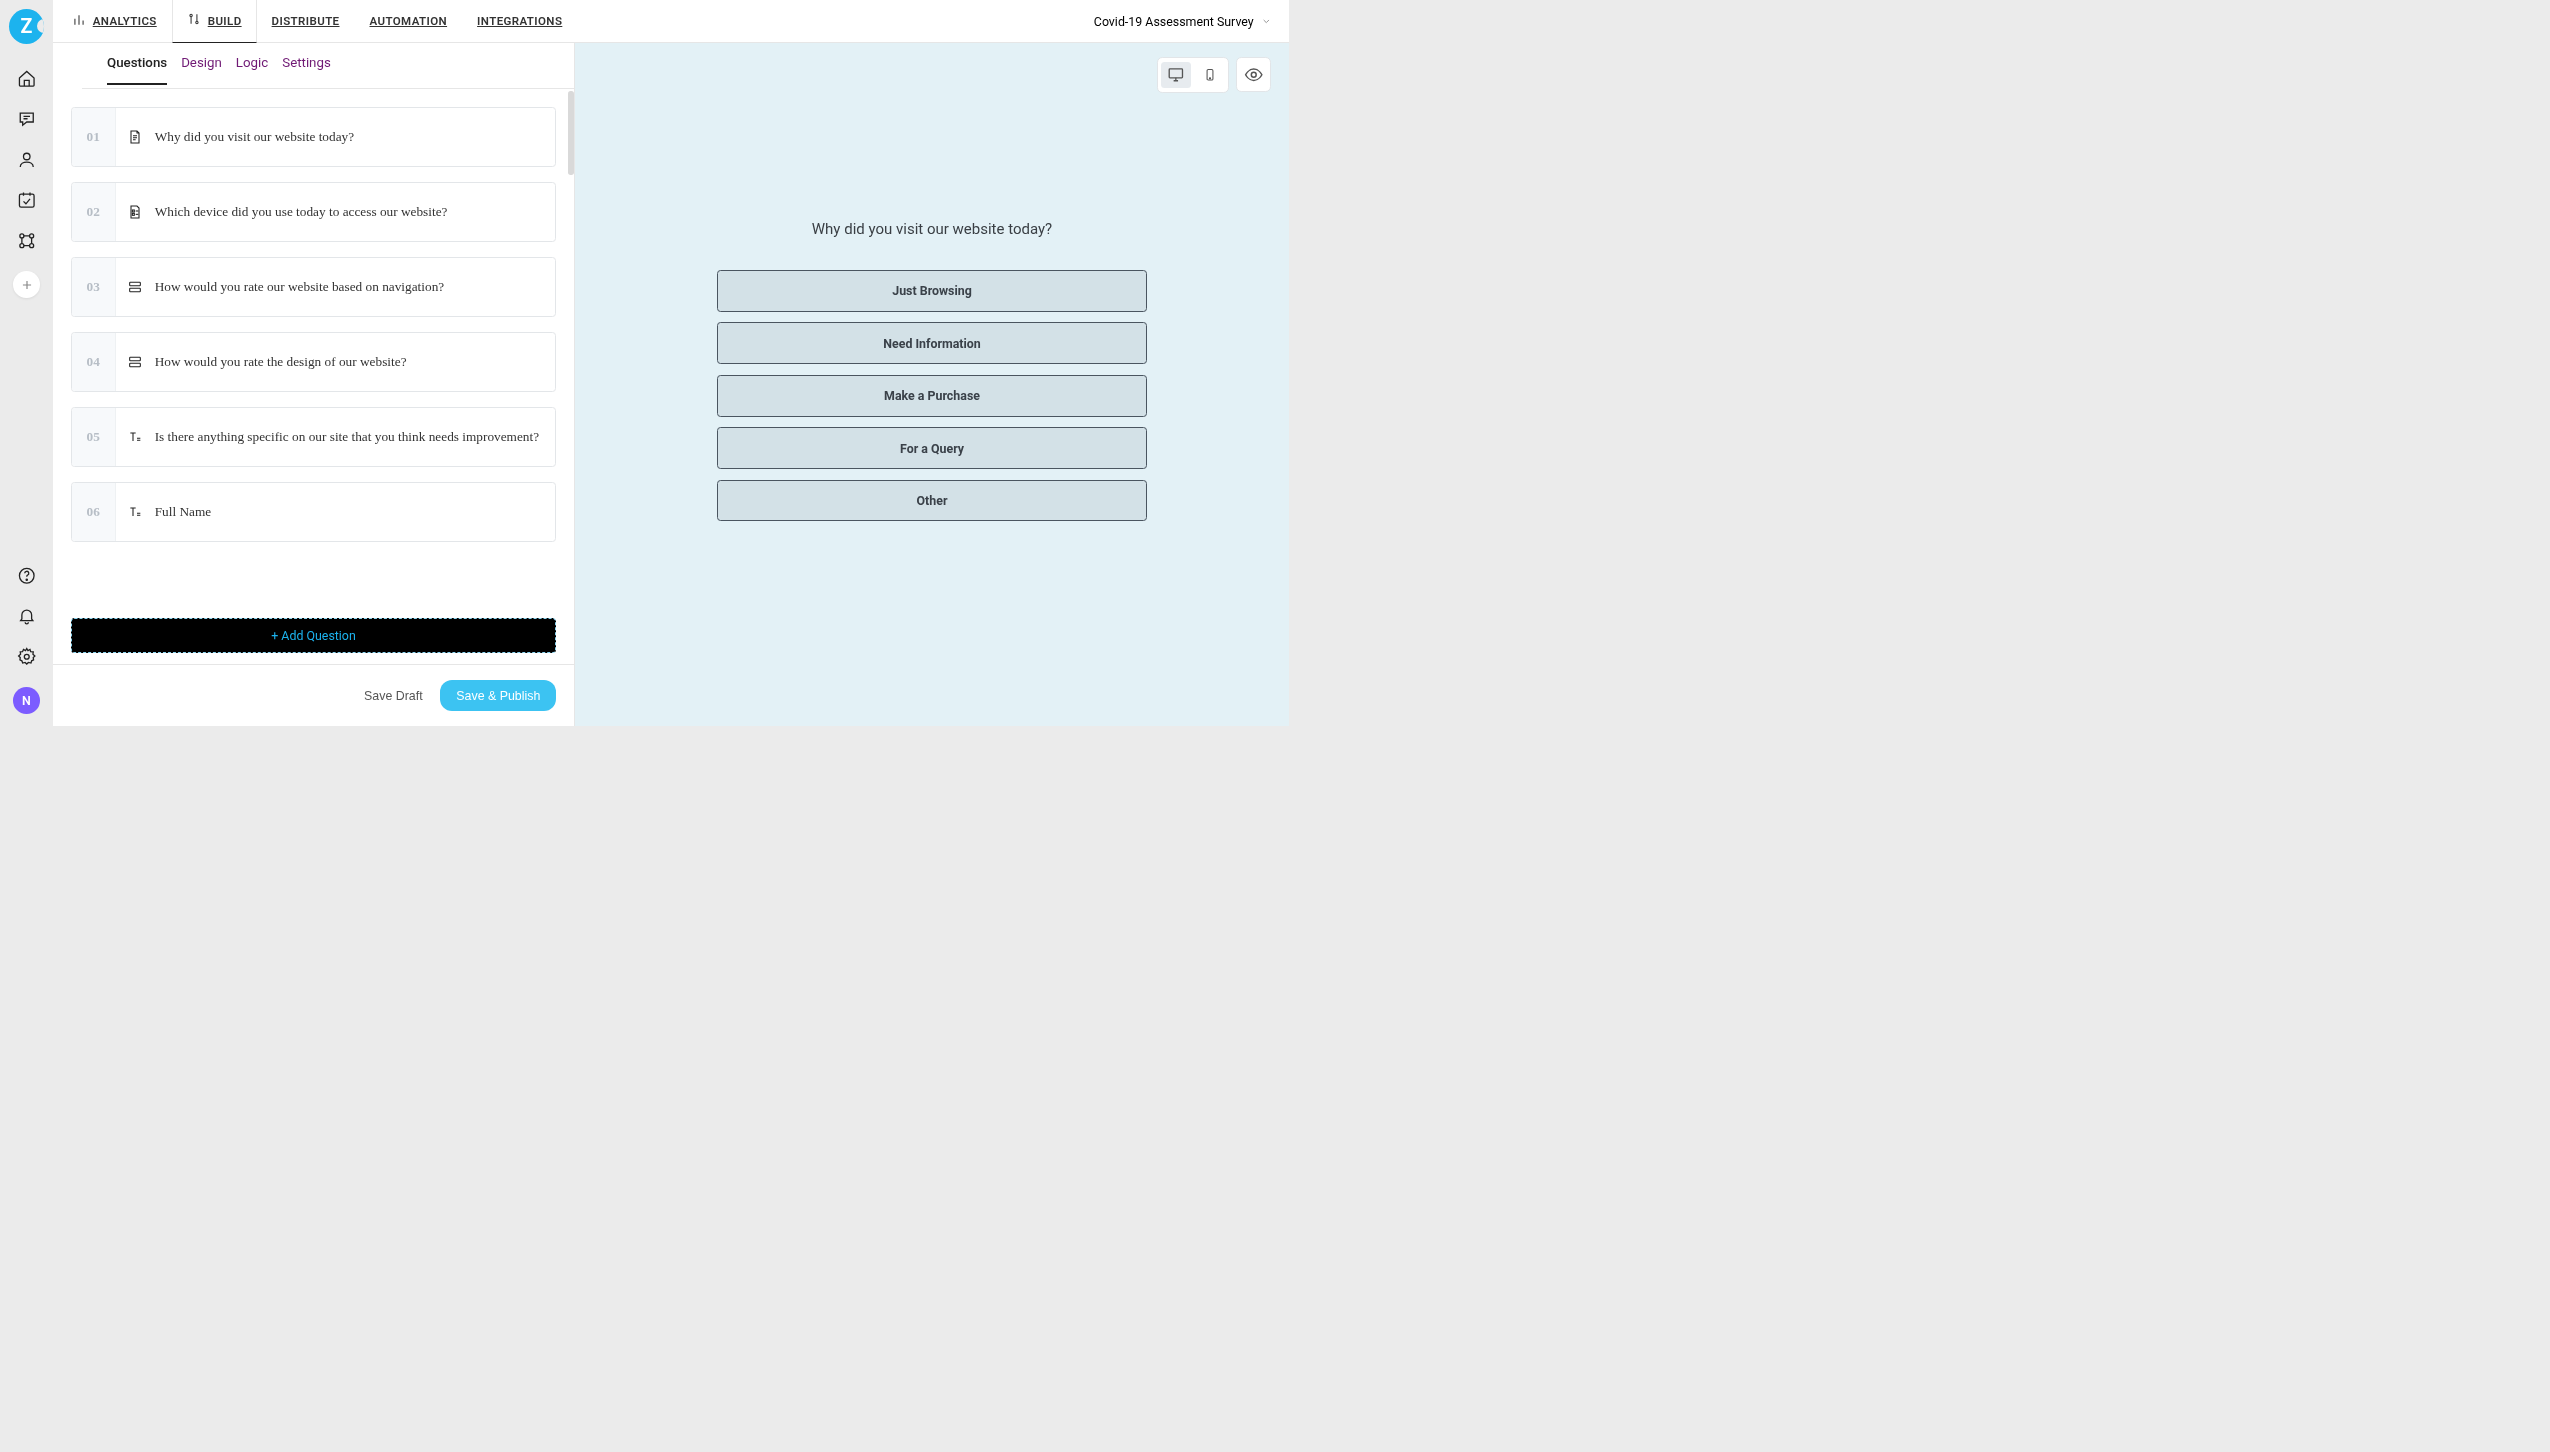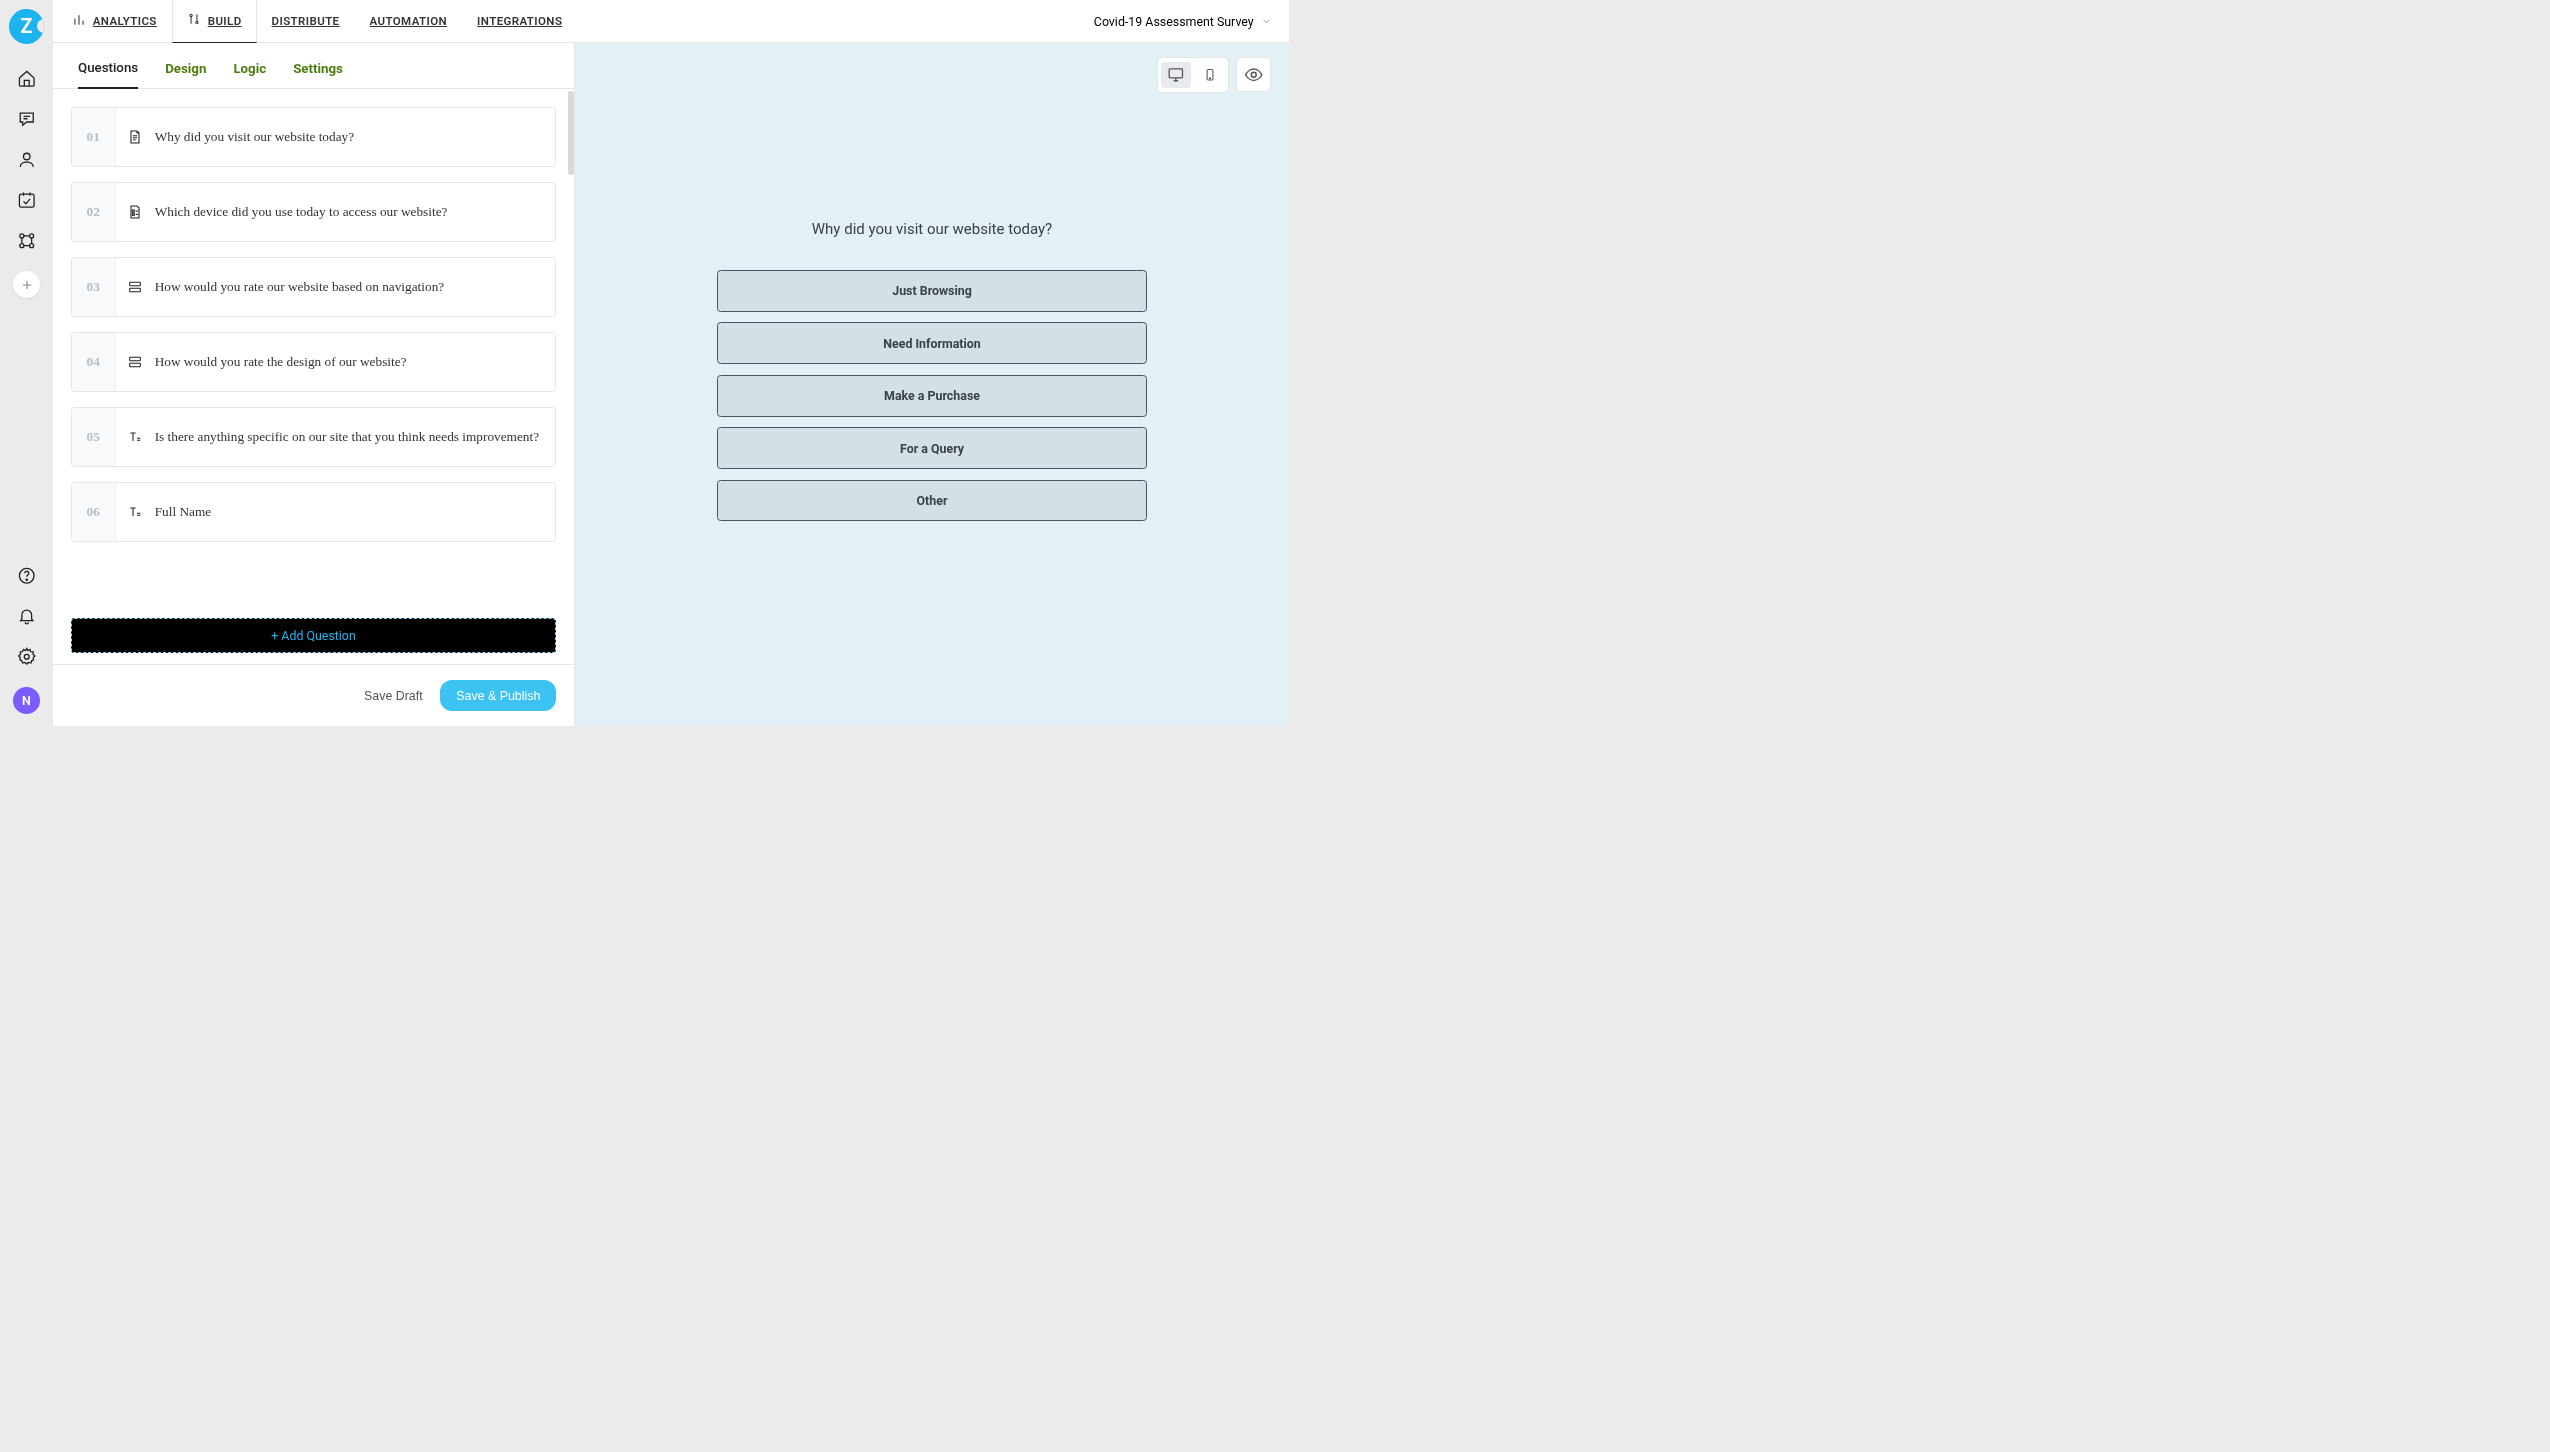--- a/index.html
+++ b/index.html
@@ -26,22 +26,22 @@
 .topnav-item { display: flex; align-items: center; gap: 7px; padding: 0 14px; font-size: 11.5px; font-weight: 600; color: #333; letter-spacing: 0.4px; cursor: pointer; border-left: 0.9px solid transparent; border-right: 0.9px solid transparent; }
 .topnav-item.active { border-left: 0.9px solid #e6e6e6; border-right: 0.9px solid #e6e6e6; border-bottom: 1.8px solid #222; margin-bottom: -0.9px; }
 .topnav-item.first { padding-left: 0; }
 .topnav-spacer { flex: 1; }
 .survey-name { display: flex; align-items: center; gap: 7px; color: #000000; font-size: 12.4px; cursor: pointer; }
 .tn-icon svg { width: 14px; height: 14px; }
 
 
 .columns { flex: 1; display: flex; min-height: 0; }
 .left-col { width: 522px; display: flex; flex-direction: column; border-right: 0.9px solid #e6e6e6; background: #fff; }
-.subtabs { display: flex; gap: 27px; padding: 0 25px; height: 46px; align-items: flex-end; border-bottom: 0.9px solid #e6e6e6; }
-.subtab { font-size: 13.3px; color: #4d7c0f; cursor: pointer; padding: 12.4px 0; font-weight: bold; }
+.subtabs { display: flex; gap: 14px; padding: 0 25px; height: 46px; align-items: flex-start; border-bottom: 0.9px solid #e6e6e6; margin-left: 29px; }
+.subtab { font-size: 13.3px; color: #701a75; cursor: pointer; padding: 12.4px 0; }
 .subtab.active { color: #222; border-bottom: 2.7px solid #222; margin-bottom: -0.9px; font-weight: 500; }
 
 .question-scroll { flex: 1; overflow-y: auto; padding: 17.7px 17.7px 10.6px 17.7px; position: relative; font-family: Liberation Serif, serif; }
 .scrollbar-track { position: absolute; right: 0; top: 1.8px; width: 6.2px; height: 84px; background: transparent; }
 .scrollbar-thumb { width: 6.2px; height: 84px; background: #d9d9d9; border-radius: 2.7px; }
 
 .qcard { border: 0.9px solid #e3e6e9; border-radius: 3.5px; display: flex; align-items: center; margin-bottom: 15px; background: #fff; cursor: pointer; min-height: 60px; }
 .qnum { width: 44px; align-self: stretch; display: flex; align-items: center; justify-content: center; font-size: 13.3px; font-weight: 600; color: #b7bec6; background: #f7f9fb; border-right: 0.9px solid #eef1f3; border-radius: 3.5px 0 0 3.5px; }
 .qicon { width: 39px; display: flex; align-items: center; justify-content: center; color: #222; }
 .qicon svg { width: 16px; height: 16px; }

